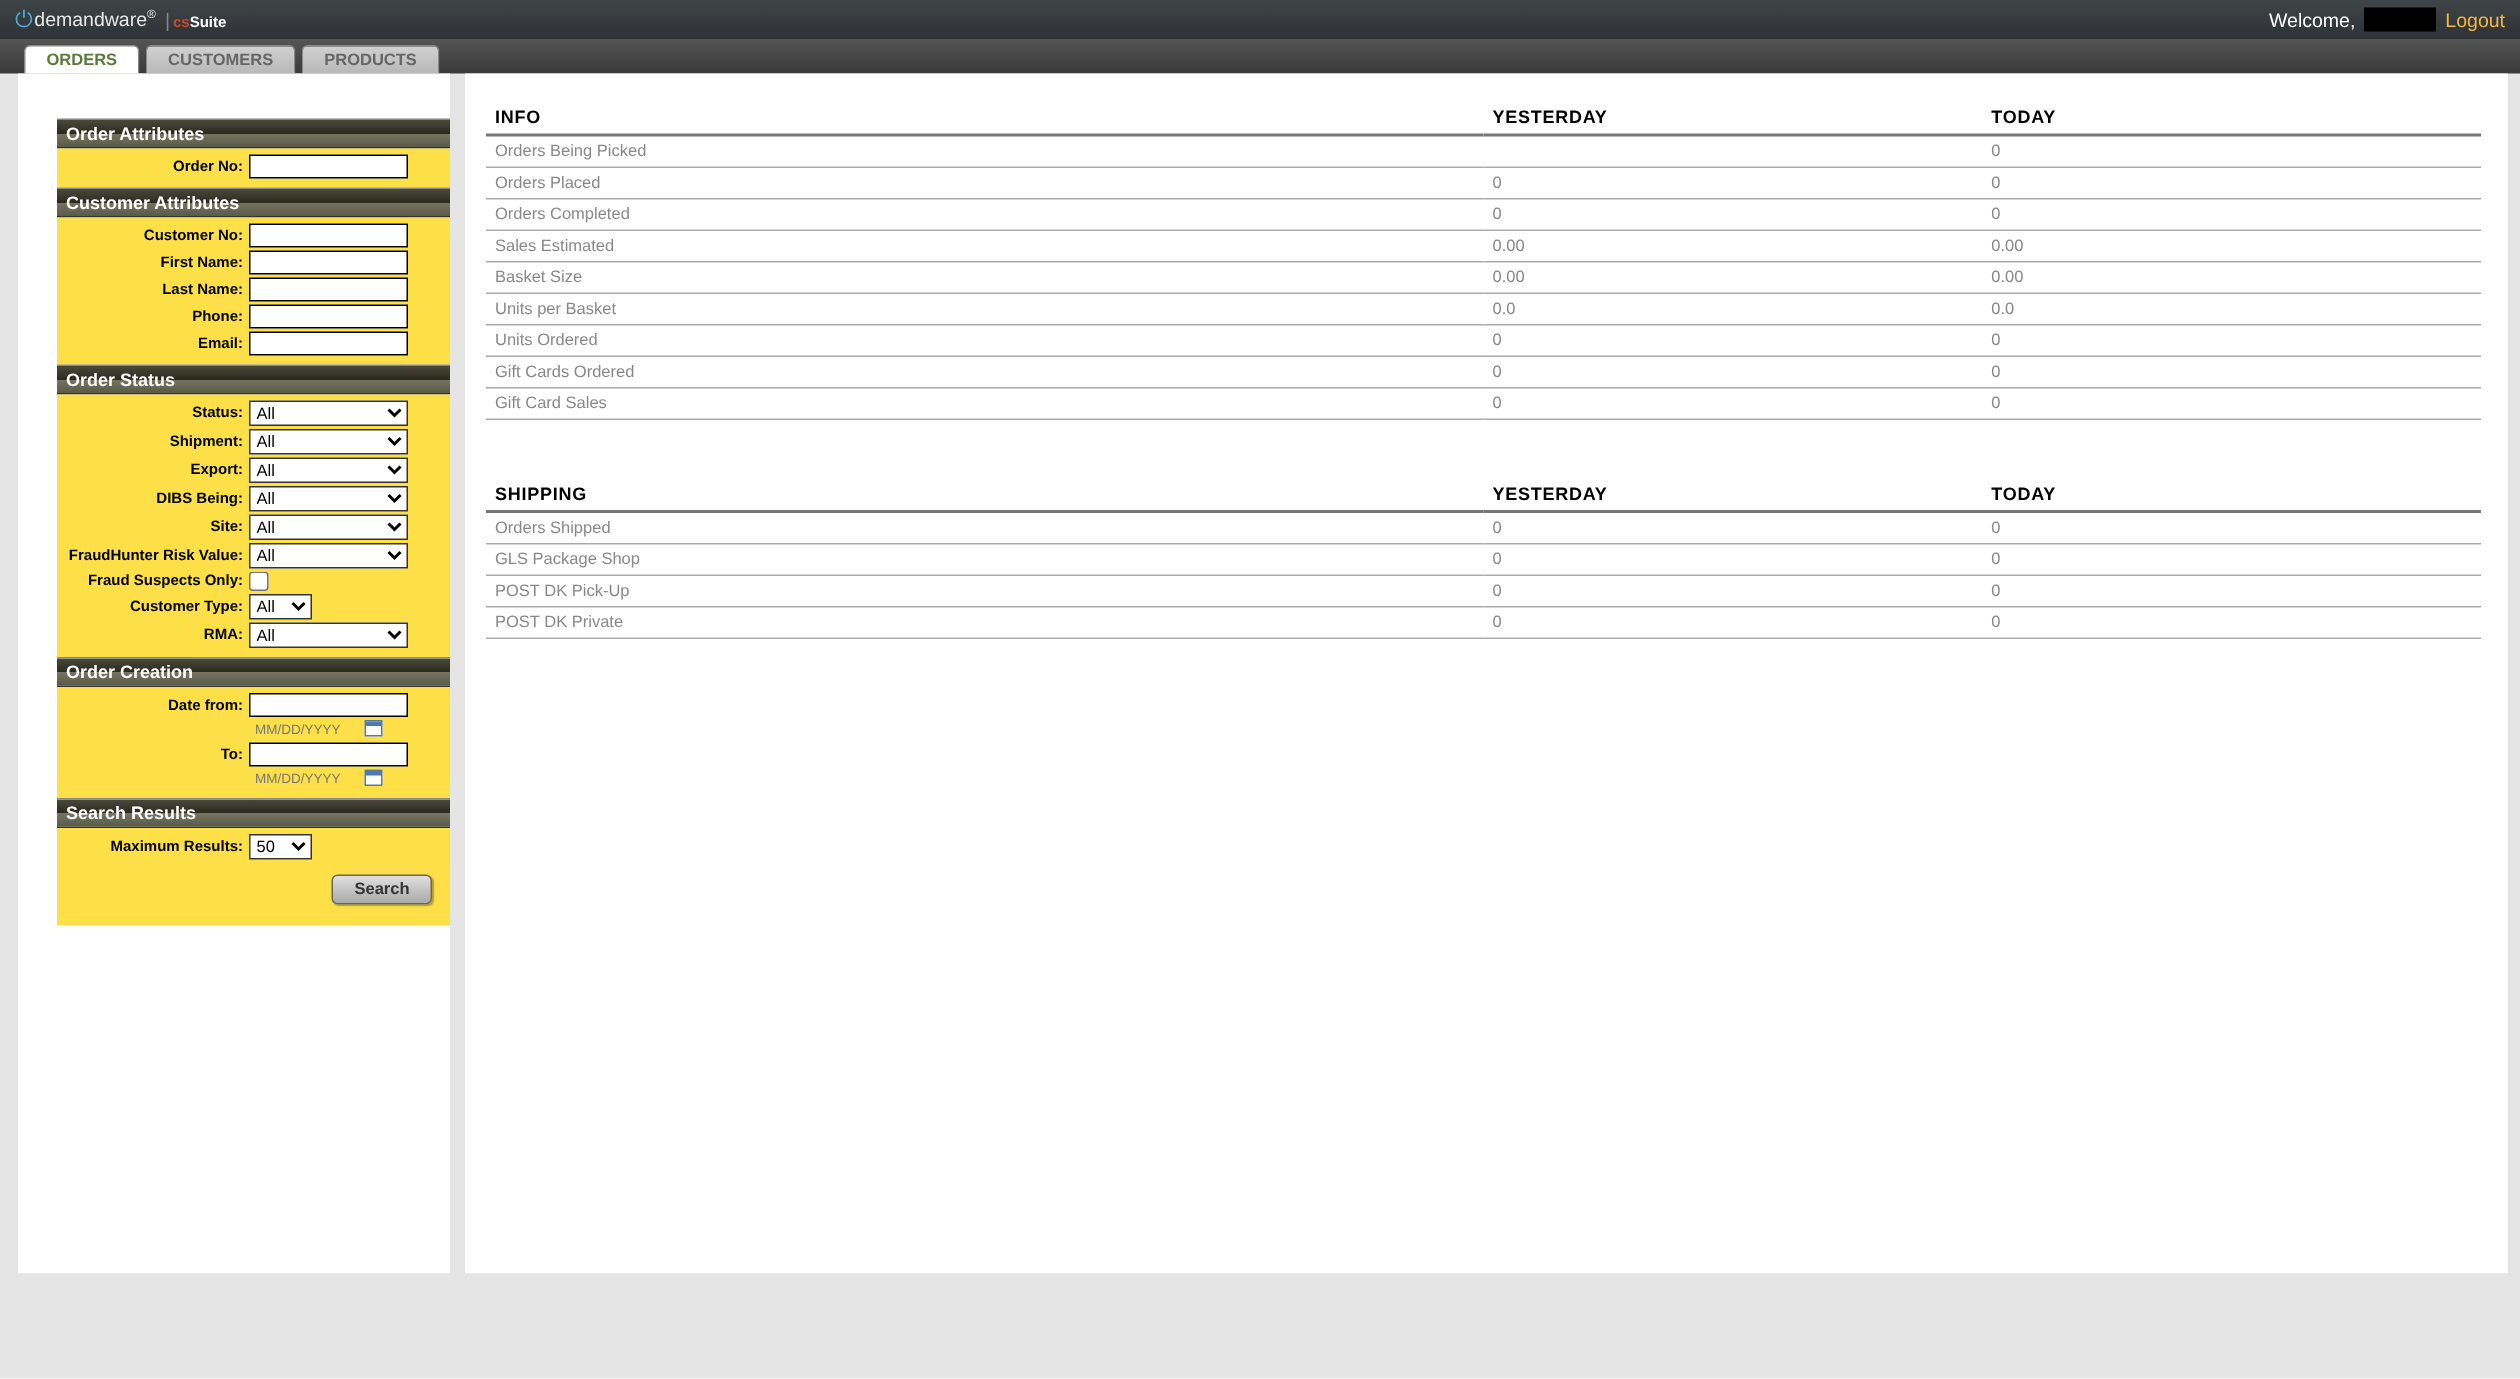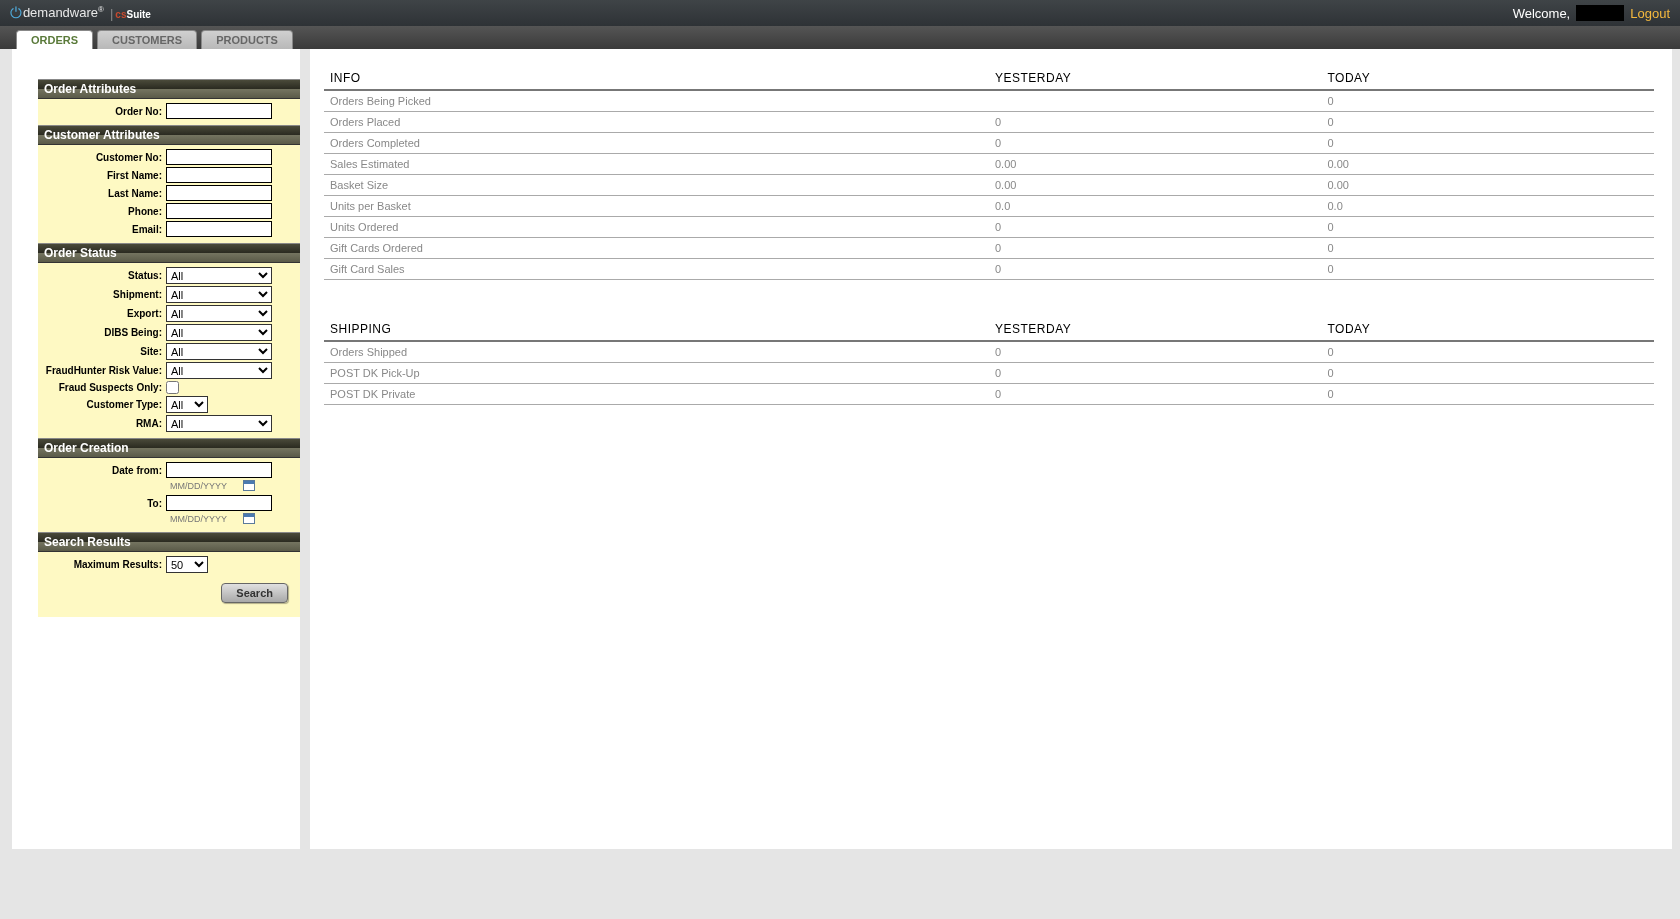--- a/index.html
+++ b/index.html
@@ -107,21 +107,21 @@
     .section-header {
       background: linear-gradient(to bottom, #4a4a3a 0%, #2a2a20 50%, #747460 51%, #5a5a48 100%);
       color: #fff;
       font-weight: bold;
       font-size: 12px;
       padding: 2px 6px;
       border-top: 1px solid #888;
       border-bottom: 1px solid #333;
     }
     .section-body {
-      background: #fef9c3;
+      background: #fde047;
       padding: 4px 6px;
     }
     .form-row {
       display: flex;
       align-items: center;
       margin-bottom: 2px;
     }
     .form-label {
       width: 122px;
       text-align: right;
@@ -202,21 +202,21 @@
       min-height: 800px;
     }
     .data-table {
       width: 100%;
       border-collapse: collapse;
       margin-bottom: 38px;
     }
     .data-table th {
       text-align: left;
       font-size: 12px;
-      font-weight: normal;
+      font-weight: bold;
       letter-spacing: 0.5px;
       padding: 4px 6px;
       border-bottom: 2px solid #777;
       color: #000;
     }
     .data-table td {
       padding: 4px 6px;
       border-bottom: 1px solid #aaa;
       color: #888;
       font-size: 11px;
@@ -427,20 +427,25 @@
           <th class="col-t">TODAY</th>
         </tr>
       </thead>
       <tbody id="shipping-body">
           <tr>
             <td>Orders Shipped</td>
             <td>0</td>
             <td>0</td>
           </tr>
           <tr>
+            <td>GLS Package Shop</td>
+            <td>0</td>
+            <td>0</td>
+          </tr>
+          <tr>
             <td>POST DK Pick-Up</td>
             <td>0</td>
             <td>0</td>
           </tr>
           <tr>
             <td>POST DK Private</td>
             <td>0</td>
             <td>0</td>
           </tr>
         </tbody>

